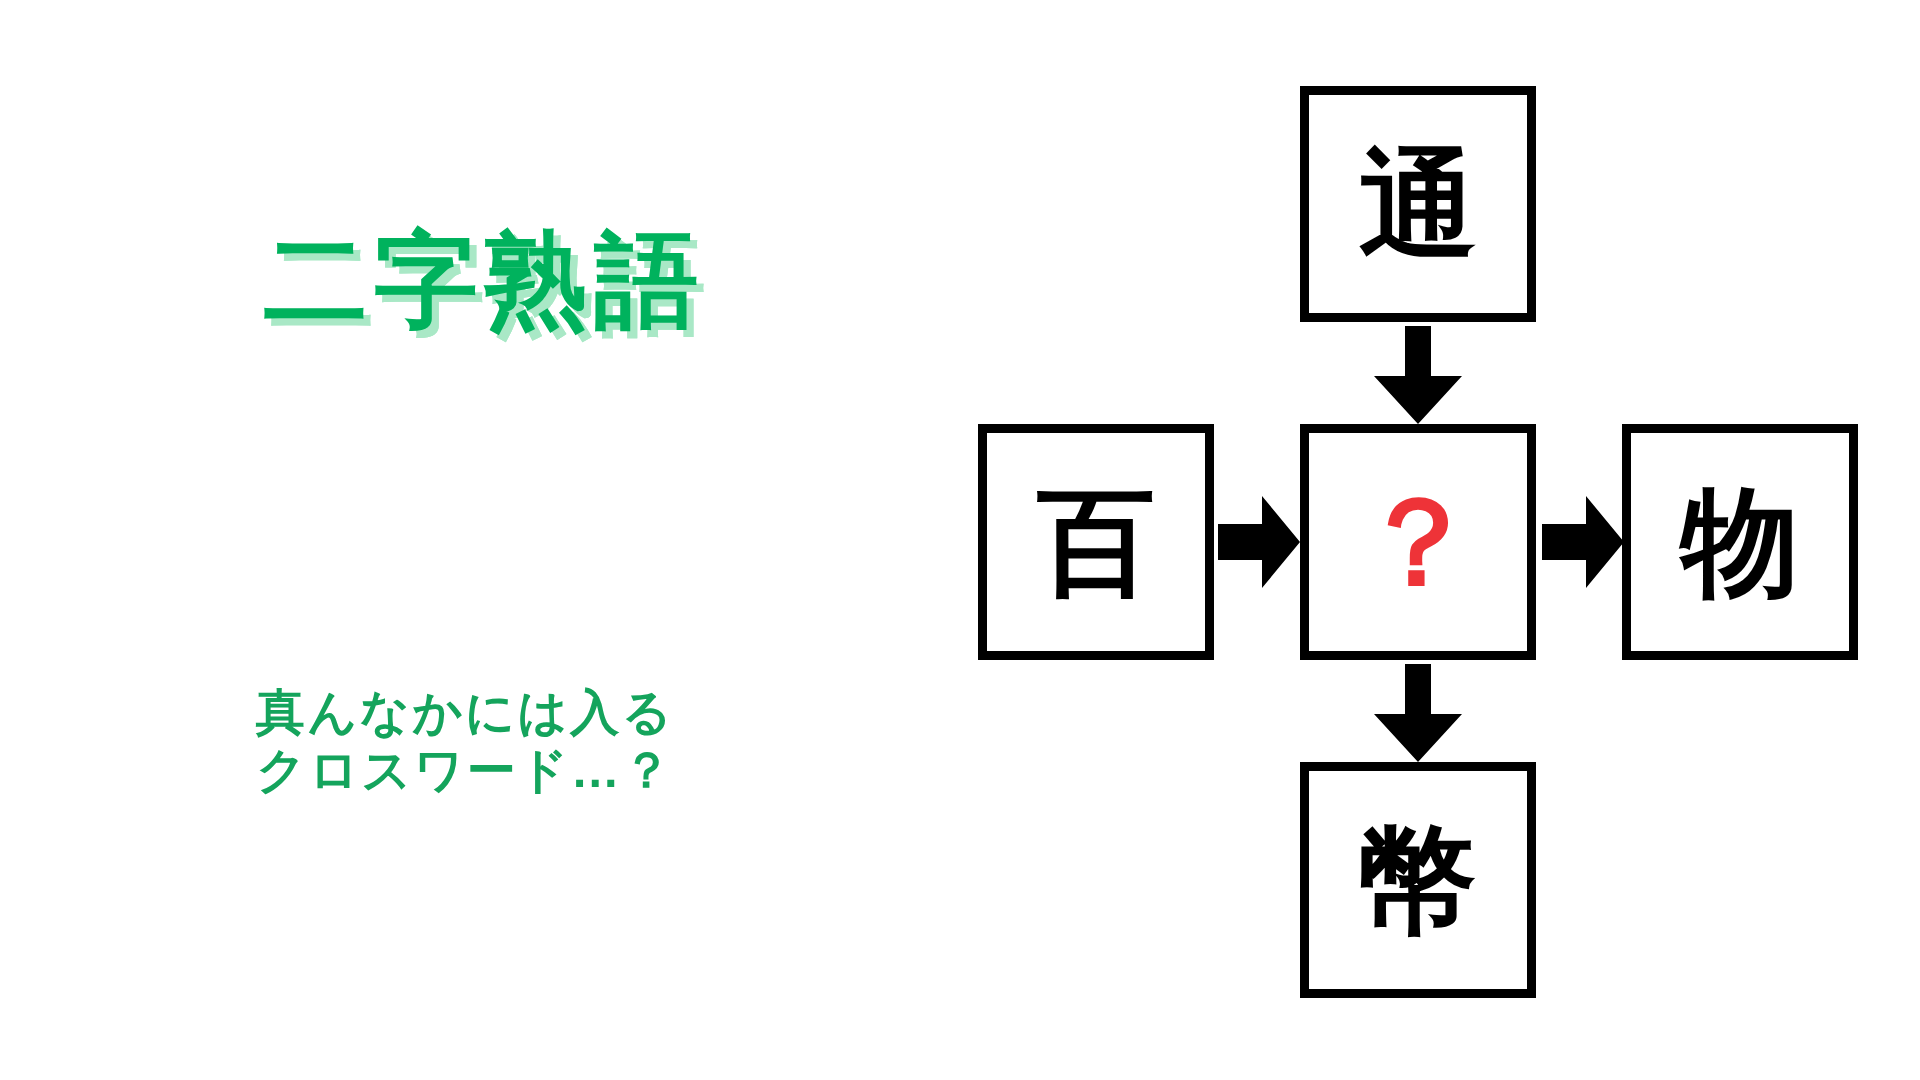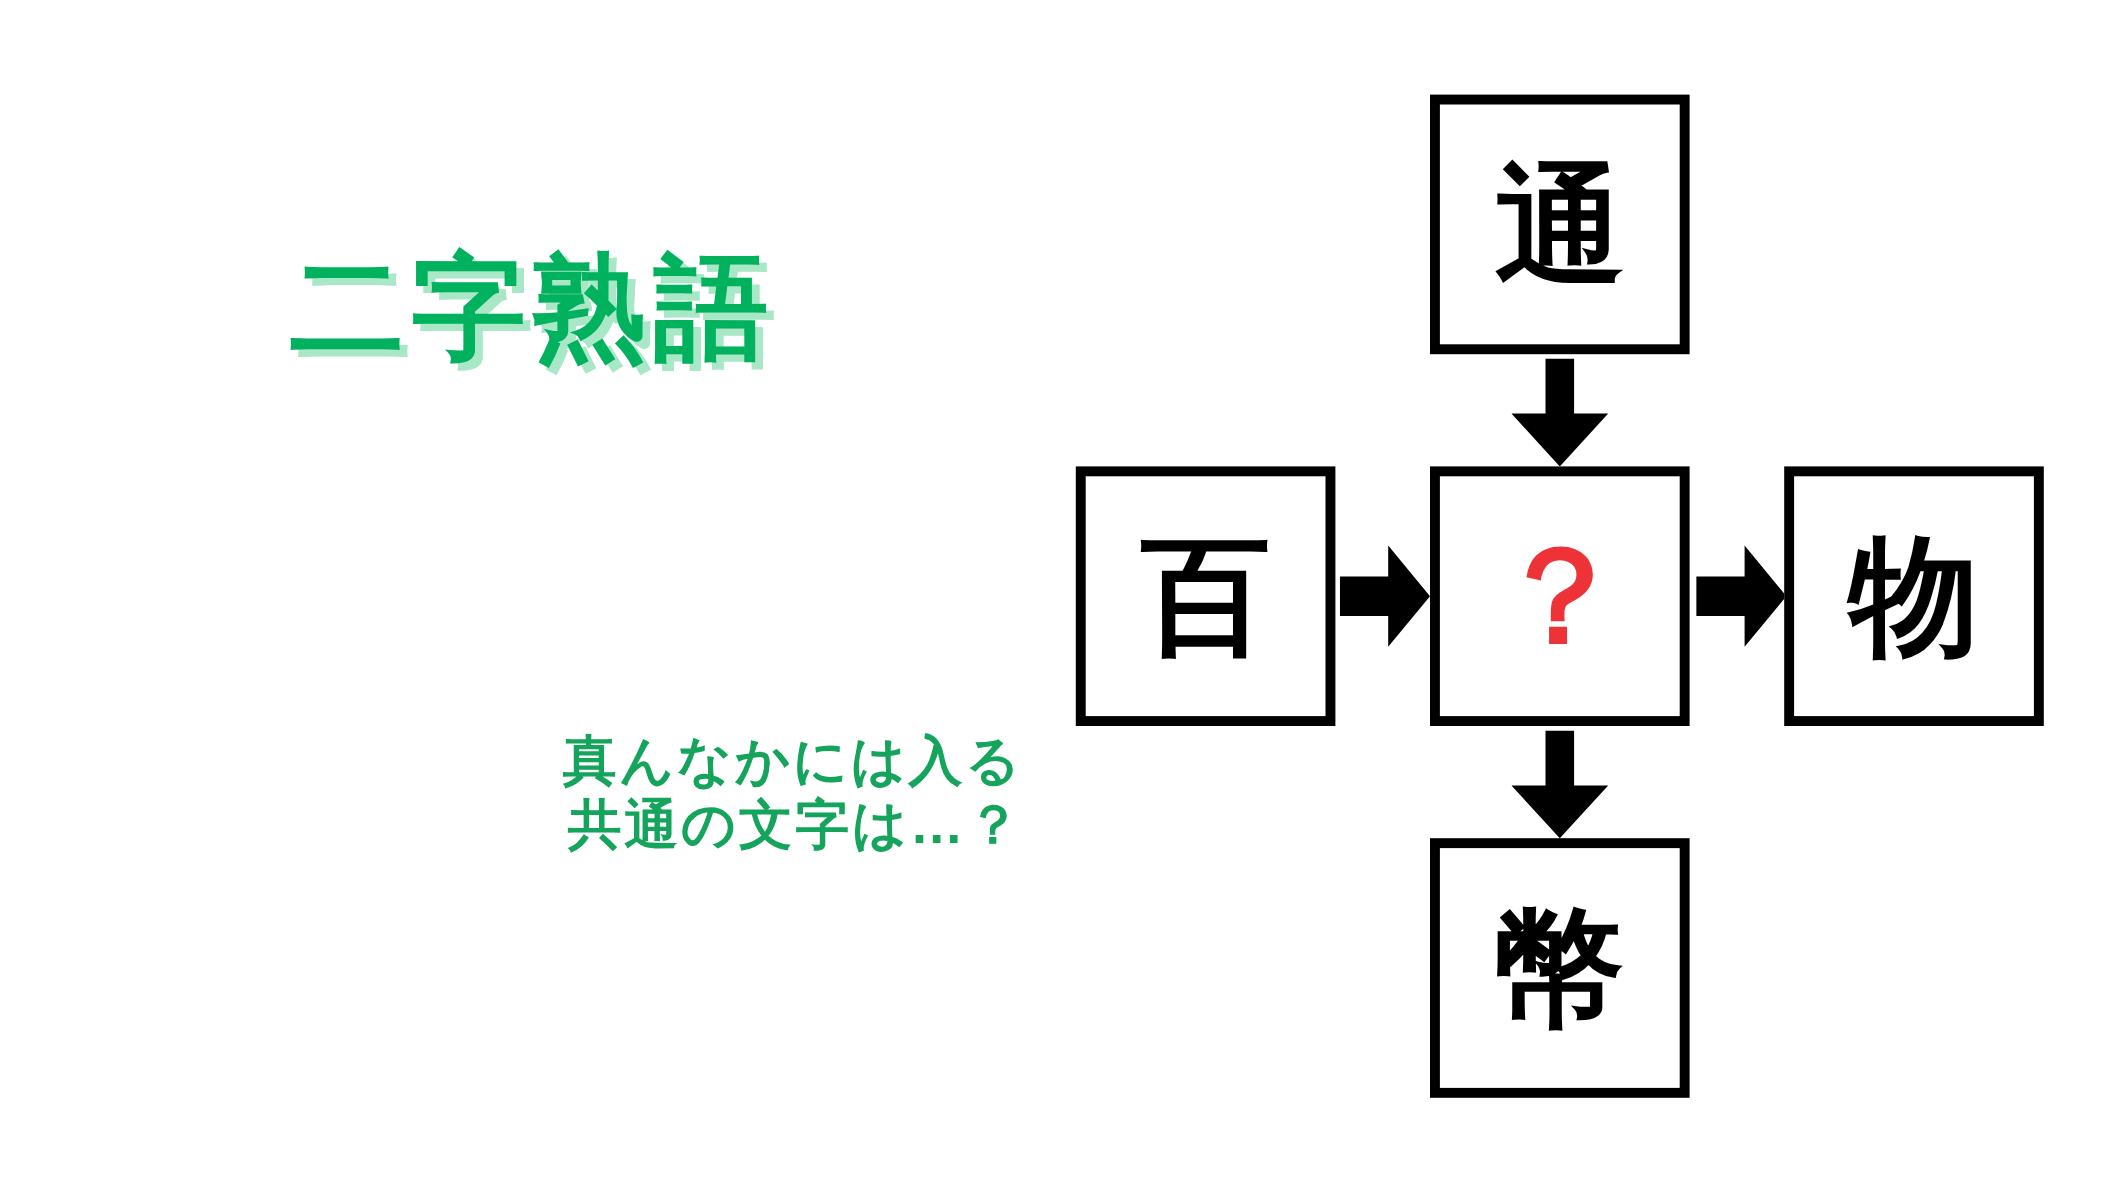--- a/index.html
+++ b/index.html
@@ -30,23 +30,23 @@
     text-shadow:
        7px 7px 0 #a9e8c6,
        7px 7px 0 #a9e8c6;
     white-space:nowrap;
   }
   #title-line-1 { font-size:104px; margin-left:8px; }
   #title-line-2 { font-size:112px; margin-top:10px; margin-left:0; }
 
   #subtitle-block {
     position:absolute;
-    left:0; top:664px;
+    left:0; top:684px;
     width:930px;
-    text-align:right;
+    text-align:center;
   }
   .subtitle-line {
     font-weight:900;
     color:#14a45c;
     font-size:49px;
     line-height:1.18;
     letter-spacing:0.05em;
     white-space:nowrap;
   }
 
@@ -98,21 +98,21 @@
 <body>
 
 <div id="stage">
 
   <div id="title-block">
     <div class="title-line" id="title-line-1">二字熟語</div>
   </div>
 
   <div id="subtitle-block">
     <div class="subtitle-line">真んなかには入る</div>
-    <div class="subtitle-line">共通の文字は…？</div>
+    <div class="subtitle-line">クロスワード…？</div>
   </div>
 
   <div id="puzzle">
 
     <div class="cell" id="cell-top">
       <span class="cell-char">通</span>
     </div>
 
     <div class="arrow" id="arrow-top-center">
       <svg width="88" height="98" viewBox="0 0 88 98" aria-hidden="true">

